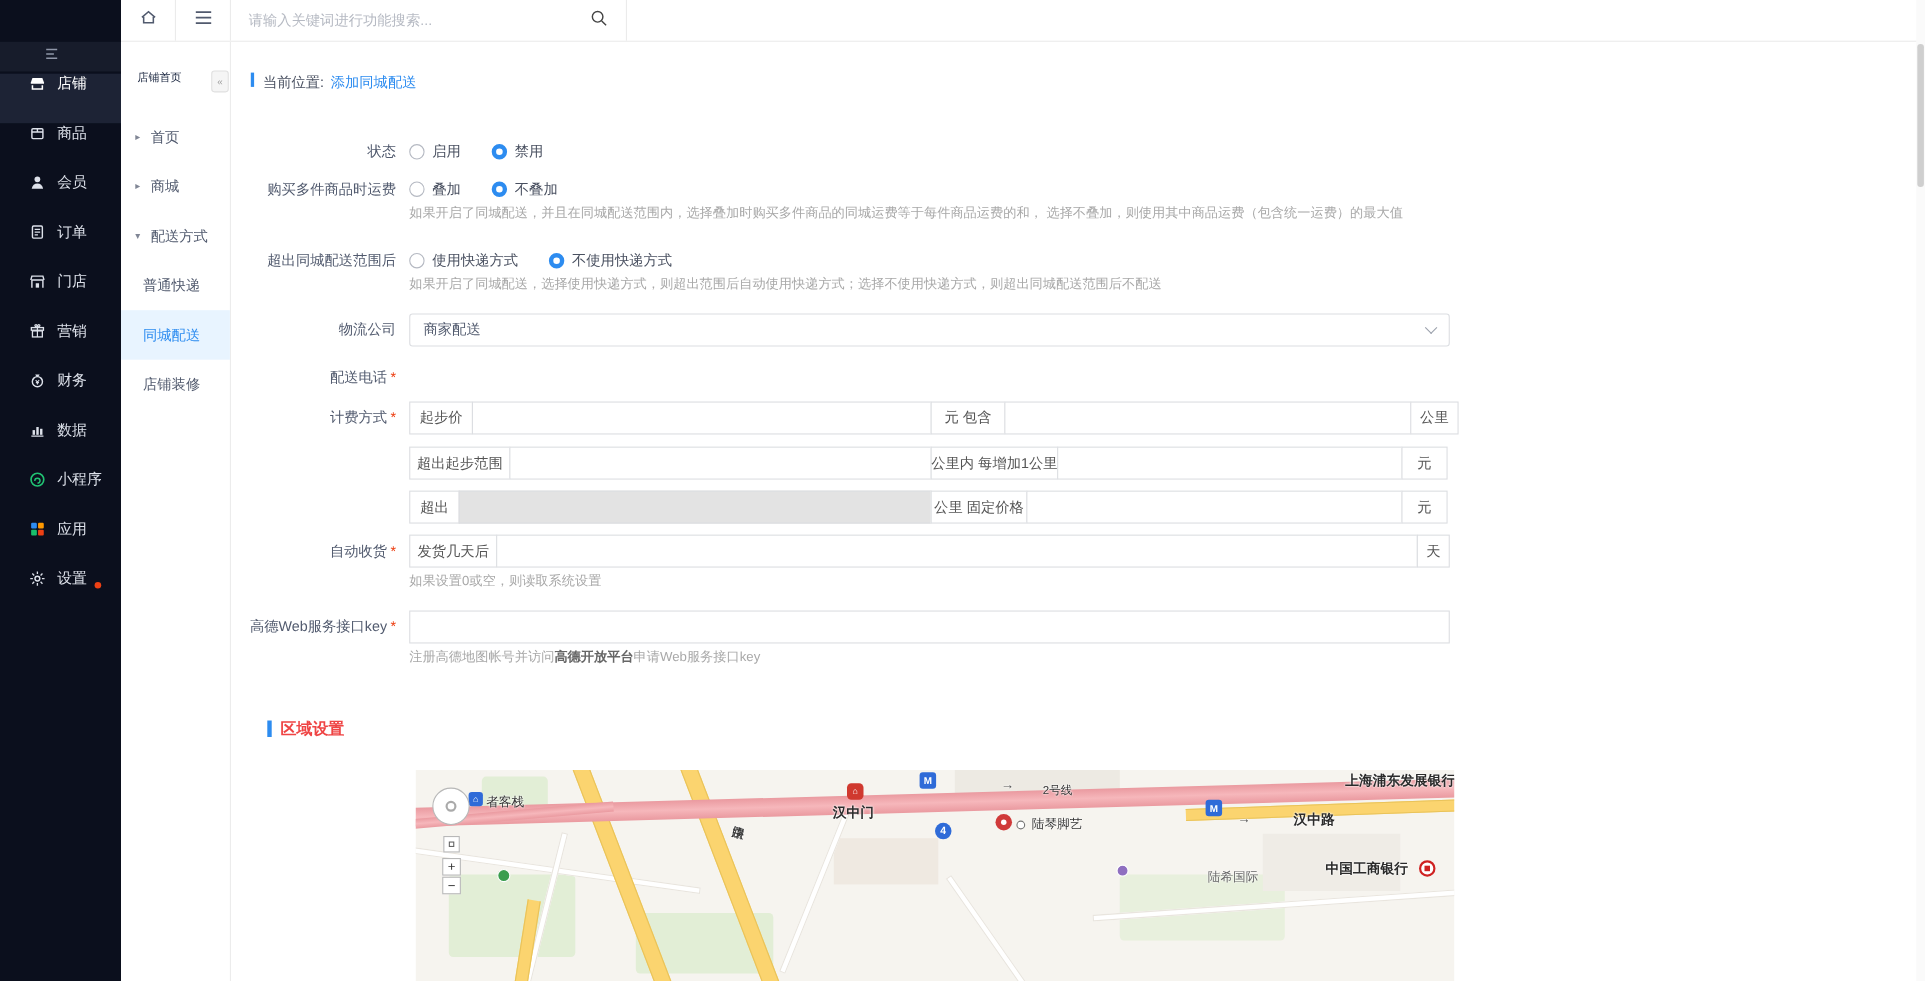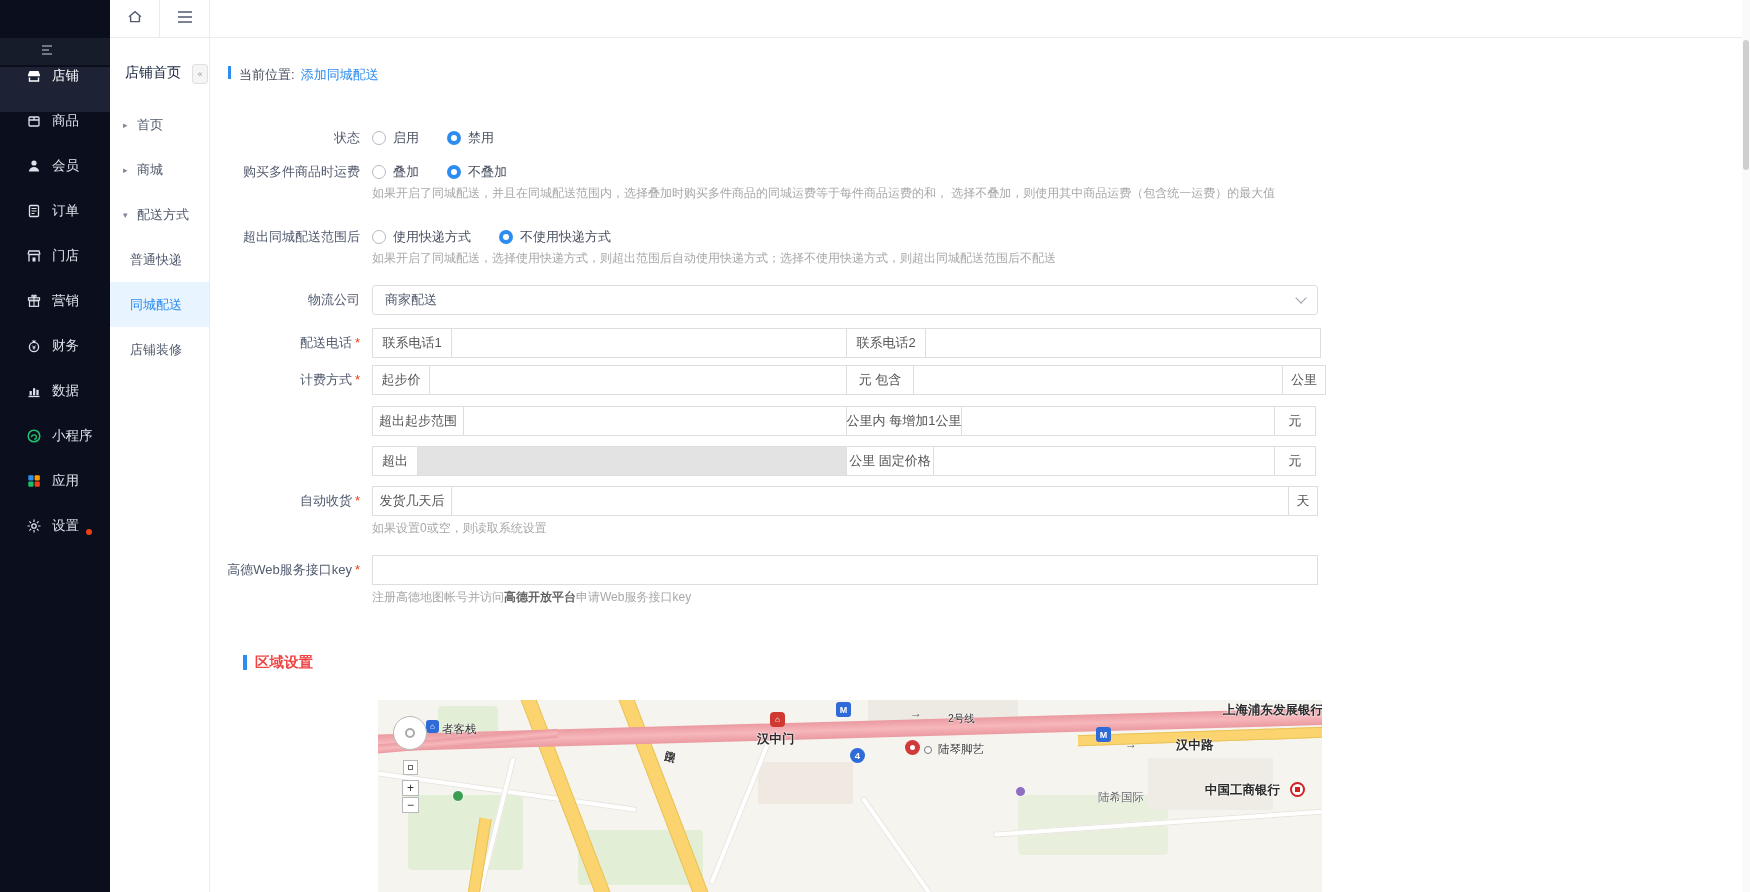--- a/index.html
+++ b/index.html
@@ -18,21 +18,21 @@
 
 
 .topbar{position:absolute;left:110px;top:0;width:1640px;height:38px;background:#fff;border-bottom:1px solid #ebebeb;display:flex;z-index:15}
 .tb-cell{width:50px;height:37px;border-right:1px solid #ebebeb;display:flex;align-items:center;justify-content:center;cursor:pointer}
 .tb-search{width:360px;height:37px;border-right:1px solid #ebebeb;display:flex;align-items:center;padding:0 16px}
 .tb-search input{border:none;outline:none;flex:1;font-size:13px;color:#333;background:transparent}
 .tb-search input::placeholder{color:#b6bac3}
 
 
 .submenu{position:absolute;left:110px;top:38px;width:100px;height:854px;background:#fff;border-right:1px solid #ececec;z-index:10}
-.sm-title{padding:26px 0 0 15px;font-size:14px;color:#17233d;height:64px}
+.sm-title{padding:26px 0 0 15px;font-size:10px;color:#17233d;height:64px}
 .sm-item{height:45px;display:flex;align-items:center;padding-left:13px;font-size:13px;color:#515a6e;cursor:pointer}
 .sm-item .arr{font-size:9px;color:#808695;margin-right:6px;width:8px}
 .sm-item.child{padding-left:20px}
 .sm-item.active{background:#e8f4ff;color:#2d8cf0}
 .collapse-pill{position:absolute;left:192px;top:64px;width:16px;height:20px;background:#f5f5f5;border:1px solid #e0e0e0;border-radius:3px;display:flex;align-items:center;justify-content:center;font-size:9px;color:#999;cursor:pointer;z-index:30}
 
 
 .main{position:absolute;left:210px;top:38px;width:1540px;height:854px;background:#fff;overflow:hidden}
 .breadcrumb{position:absolute;left:18px;top:28px;display:flex;font-size:13px}
 .bc-bar{width:3px;height:13px;background:#2d8cf0;margin-right:8px}
@@ -213,20 +213,27 @@
       <span><svg width="18" height="18" viewBox="0 0 18 18">
             <path d="M3 8.8L9 3.6l6 5.2" stroke="#515a6e" stroke-width="1.4" fill="none"></path>
             <path d="M4.6 8.2v5.4h8.8V8.2" stroke="#515a6e" stroke-width="1.4" fill="none"></path>
           </svg></span>
     </div>
     <div class="tb-cell">
       <span><svg width="16" height="14" viewBox="0 0 16 14">
             <path d="M1 2h14M1 7h14M1 12h14" stroke="#515a6e" stroke-width="1.5"></path>
           </svg></span>
     </div>
+    <div class="tb-search">
+      <input placeholder="请输入关键词进行功能搜索..." style="">
+      <span><svg width="17" height="17" viewBox="0 0 17 17">
+            <circle cx="7.3" cy="7.3" r="4.8" stroke="#444" stroke-width="1.3" fill="none"></circle>
+            <path d="M11 11l4 4" stroke="#444" stroke-width="1.3"></path>
+          </svg></span>
+    </div>
   </header>
 
   <aside class="submenu">
     <div class="sm-title">店铺首页</div>
     <div class="sm-item">
       <span class="arr">▸</span>
       <span>首页</span>
     </div>
     <div class="sm-item">
       <span class="arr">▸</span>
@@ -303,30 +310,20 @@
     <div class="row" style="left:5px;top:247px;height:30px">
       <span class="lbl">物流公司</span>
       <div class="sel">
         <span>商家配送</span>
         <span class="chev"></span>
       </div>
     </div>
 
     <div class="row" style="left:5px;top:287px;height:36px">
       <span class="lbl"><span>配送电话</span><span class="req">*</span></span>
-      <div class="grp">
-        <div class="seg lab" style="width:80px">联系电话1</div>
-        <div class="seg fill" style="width:396px">
-            <input style="">
-          </div>
-        <div class="seg lab" style="width:80px">联系电话2</div>
-        <div class="seg fill" style="width:396px">
-            <input style="">
-          </div>
-      </div>
     </div>
 
     <div class="row" style="left:5px;top:327px;height:30px">
       <span class="lbl"><span>计费方式</span><span class="req">*</span></span>
       <div class="grp">
         <div class="seg lab" style="width:58px">起步价</div>
         <div class="seg fill" style="width:418px">
             <input style="">
           </div>
         <div class="seg lab" style="width:68px">元 包含</div>

